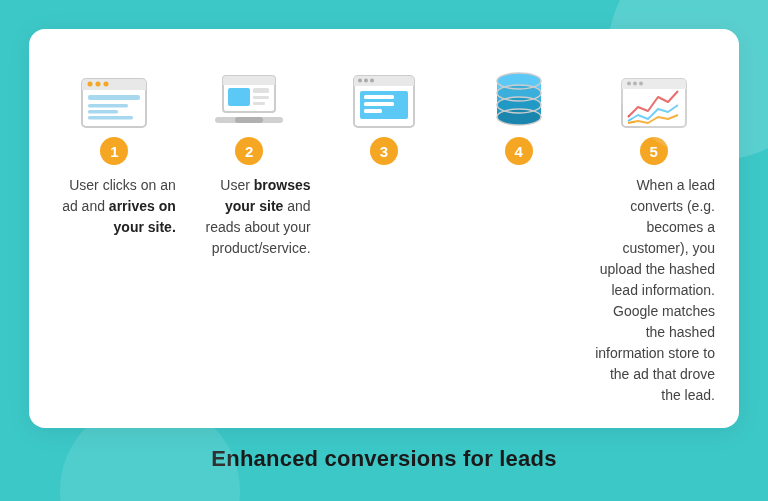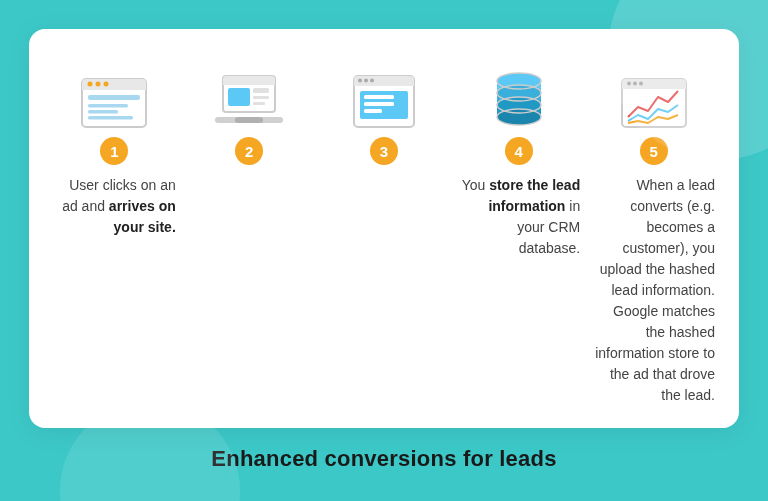--- a/index.html
+++ b/index.html
@@ -170,20 +170,23 @@
           <rect x="10" y="8" width="52" height="3" fill="#e8e8e8"></rect>
           <rect x="15" y="14" width="22" height="18" rx="2" fill="#5bc8f5"></rect>
           <rect x="40" y="14" width="16" height="5" rx="1.5" fill="#e0e0e0"></rect>
           <rect x="40" y="22" width="16" height="3" rx="1" fill="#e0e0e0"></rect>
           <rect x="40" y="28" width="12" height="3" rx="1" fill="#e0e0e0"></rect>
           <rect x="2" y="43" width="68" height="6" rx="3" fill="#d0d0d0"></rect>
           <rect x="22" y="43" width="28" height="6" rx="3" fill="#b0b0b0"></rect>
         </svg>
       </div>
       <div class="badge">2</div>
+      <div class="step-text">
+        User <b>browses your site</b> and reads about your product/service.
+      </div>
     </div>
 
     <div class="step">
       <div class="icon-area">
         <svg class="icon-form" viewBox="0 0 64 55" fill="none" xmlns="http://www.w3.org/2000/svg">
           <rect x="2" y="2" width="60" height="51" rx="4" fill="white" stroke="#ccc" stroke-width="2"></rect>
           <rect x="2" y="2" width="60" height="10" rx="4" fill="#e8e8e8"></rect>
           <rect x="2" y="9" width="60" height="3" fill="#e8e8e8"></rect>
           <circle cx="8" cy="6.5" r="2" fill="#aaa"></circle>
           <circle cx="14" cy="6.5" r="2" fill="#aaa"></circle>
@@ -207,23 +210,20 @@
           <ellipse cx="26" cy="34" rx="22" ry="8" fill="#2099c4"></ellipse>
           <rect x="4" y="34" width="44" height="12" fill="#2099c4"></rect>
           <ellipse cx="26" cy="46" rx="22" ry="8" fill="#1a85ad"></ellipse>
           <ellipse cx="26" cy="10" rx="22" ry="8" fill="none" stroke="#ccc" stroke-width="1.5"></ellipse>
           <ellipse cx="26" cy="22" rx="22" ry="8" fill="none" stroke="#ccc" stroke-width="1.5"></ellipse>
           <ellipse cx="26" cy="34" rx="22" ry="8" fill="none" stroke="#ccc" stroke-width="1.5"></ellipse>
           <ellipse cx="26" cy="46" rx="22" ry="8" fill="none" stroke="#ccc" stroke-width="1.5"></ellipse>
         </svg>
       </div>
       <div class="badge">4</div>
-      <div class="step-text">
-        You <b>store the lead information</b> in your CRM database.
-      </div>
     </div>
 
     <div class="step">
       <div class="icon-area">
         <svg class="icon-chart" viewBox="0 0 68 52" fill="none" xmlns="http://www.w3.org/2000/svg">
           <rect x="2" y="2" width="64" height="48" rx="4" fill="white" stroke="#ccc" stroke-width="2"></rect>
           <rect x="2" y="2" width="64" height="10" rx="4" fill="#e8e8e8"></rect>
           <rect x="2" y="9" width="64" height="3" fill="#e8e8e8"></rect>
           <circle cx="9" cy="6.5" r="2" fill="#aaa"></circle>
           <circle cx="15" cy="6.5" r="2" fill="#aaa"></circle>

